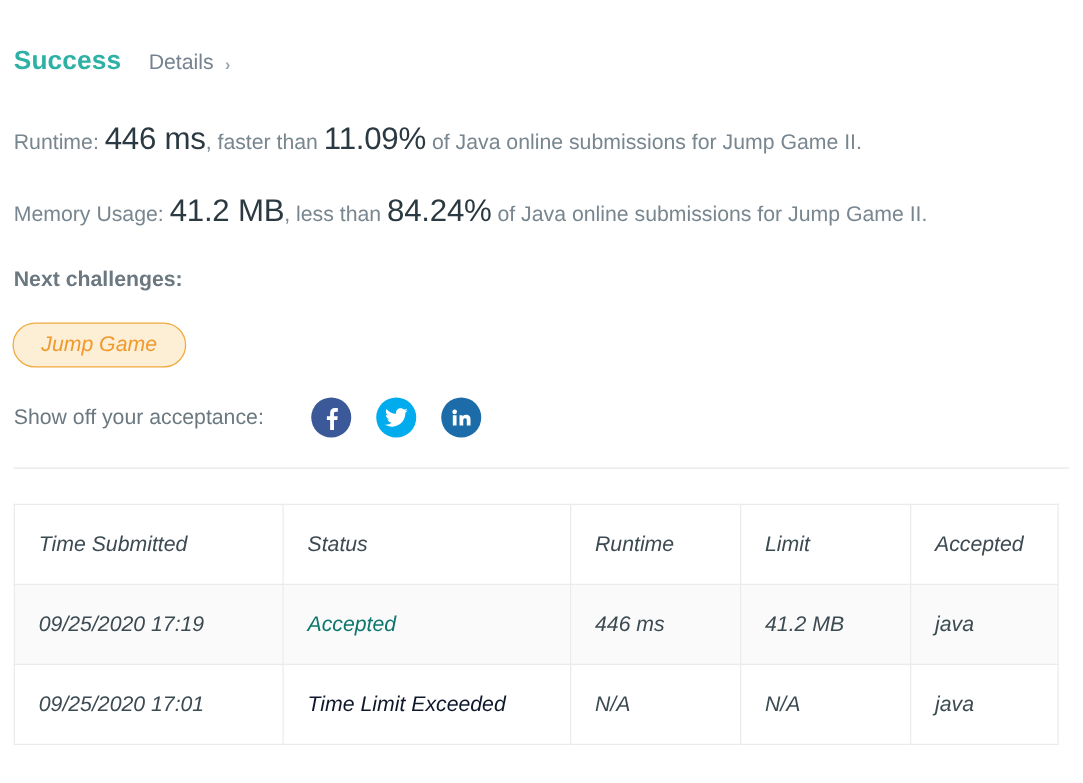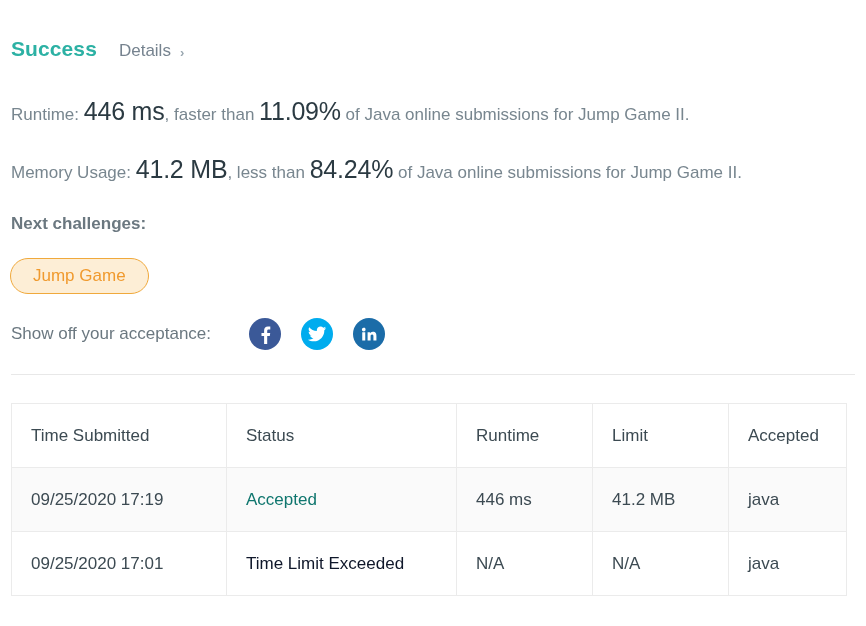--- a/index.html
+++ b/index.html
@@ -82,20 +82,21 @@
     font-size: 17px;
     color: #6b7880;
     font-weight: bold;
   }
   .chips {
     position: absolute;
     left: 10px;
     top: 235px;
     display: flex;
     gap: 4px;
+    font-style: italic;
   }
   .chip {
     display: inline-flex;
     align-items: center;
     justify-content: center;
     height: 36px;
     padding: 0 22px;
     border: 1px solid #f0a93c;
     background: #fdeed6;
     color: #f09a2e;
@@ -150,20 +151,21 @@
 
   
   .submissions-table {
     position: absolute;
     left: 11px;
     top: 380px;
     width: 835px;
     border-collapse: collapse;
     table-layout: fixed;
     font-size: 17px;
+    font-style: italic;
   }
   .submissions-table th,
   .submissions-table td {
     border: 1px solid #ebebeb;
     text-align: left;
     padding: 0 0 0 19px;
     height: 63px;
     font-weight: normal;
     color: #3c4a52;
     vertical-align: middle;

